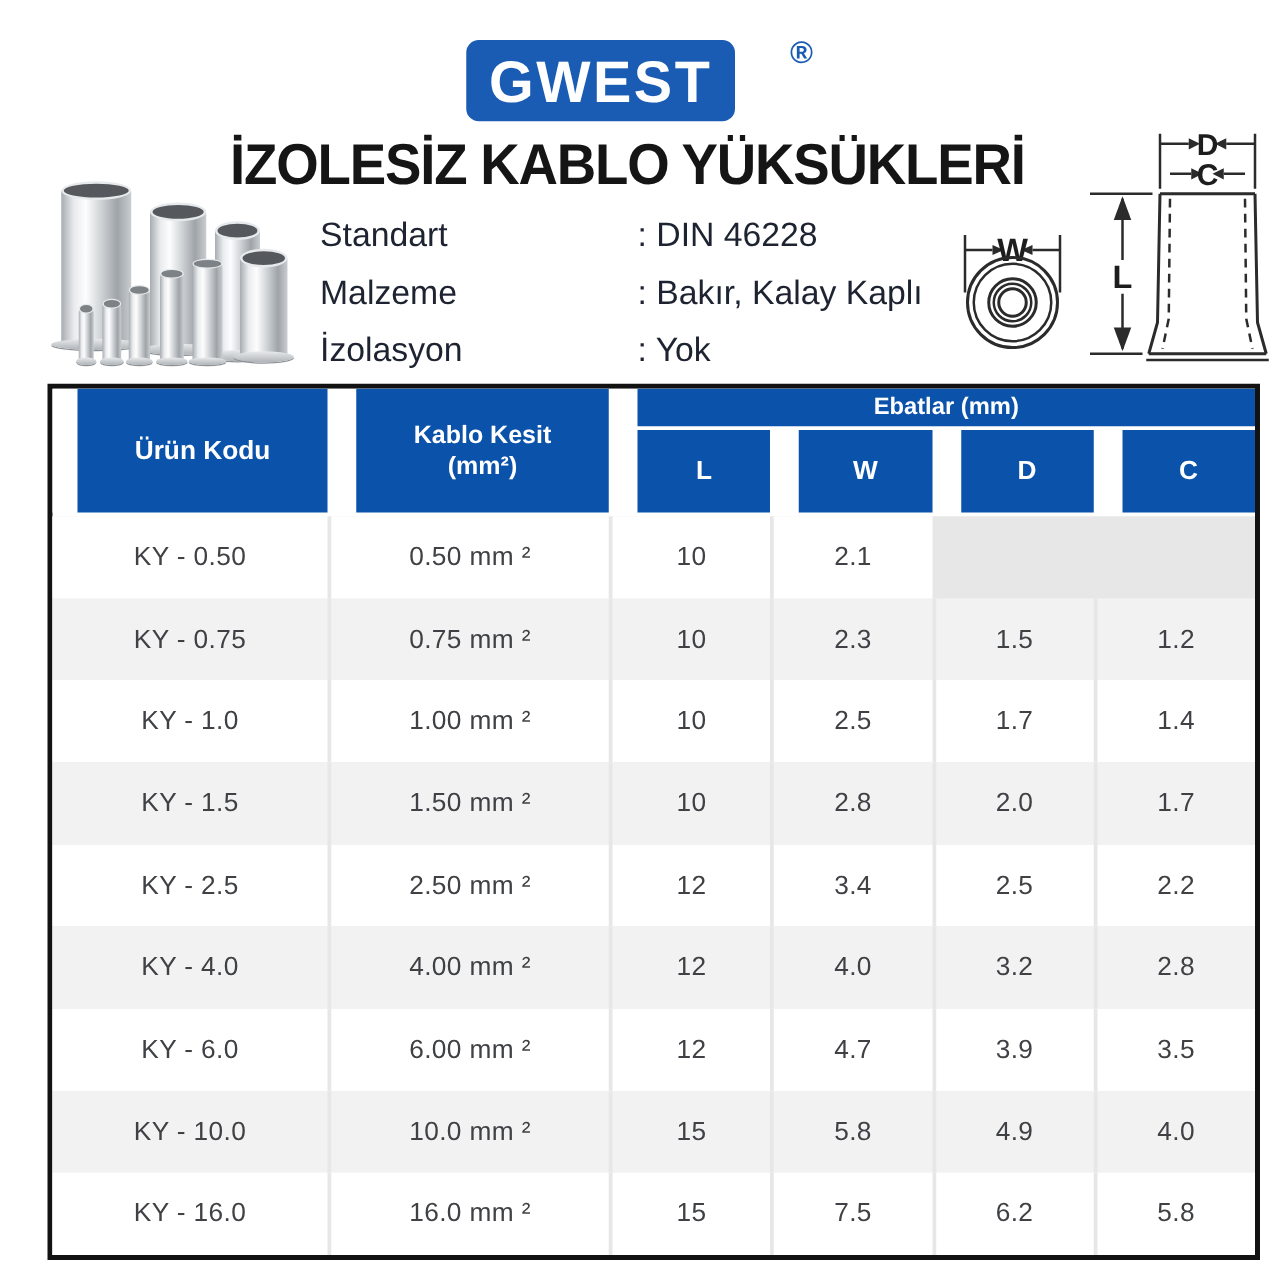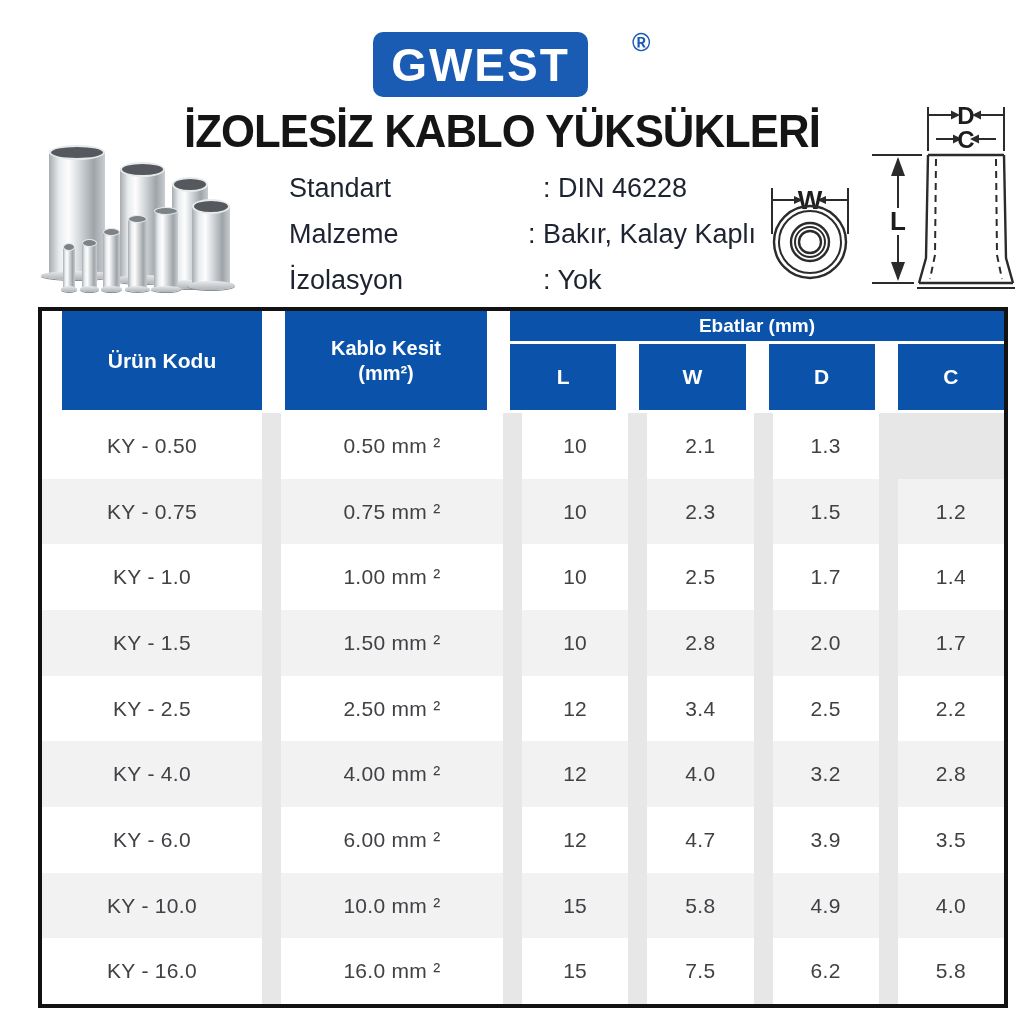--- a/index.html
+++ b/index.html
@@ -37,21 +37,21 @@
   .f4{left:177px;top:64px;width:38px;height:84px;z-index:2;}
   .f5{left:48px;top:106px;width:12px;height:44px;}
   .f6{left:67px;top:102px;width:15px;height:48px;}
   .f7{left:88px;top:91px;width:17px;height:59px;}
   .f8{left:113px;top:78px;width:19px;height:72px;}
   .f9{left:139px;top:70px;width:24px;height:80px;}
 
   
   .specs { position:absolute; left:256px; top:165px; width:500px; }
   .spec-row { display:flex; height:46px; align-items:center; font-size:27px; color:#1d2330; }
-  .spec-label { width:254px;margin-left:33px; }
+  .spec-label { width:254px; }
   .spec-value { white-space:nowrap; }
 
   
   .w-diagram { position:absolute; left:758px; top:156px; }
   .side-diagram { position:absolute; left:870px; top:93px; }
   .dg-line { stroke:#2b2b2b; stroke-width:2.4; fill:none; }
   .dg-thin { stroke:#2b2b2b; stroke-width:2; fill:none; }
   .dg-dash { stroke:#2b2b2b; stroke-width:2; fill:none; stroke-dasharray:7 5; }
   .dg-fill { fill:#2b2b2b; }
   .dg-text { font-family:"Liberation Sans",sans-serif; font-weight:bold; fill:#1d1d1d; }
@@ -62,21 +62,21 @@
   .thead { height:99px; margin-bottom:3px; display:grid;
     grid-template-columns:220px 222px 1fr 1fr 1fr 1fr; grid-template-rows:30px 1fr;
     column-gap:3px; row-gap:3px; background:#fff; }
   .th { background:#0b52aa; color:#fff; display:flex; align-items:center; justify-content:center;
     font-weight:bold; font-size:21px; text-align:center;margin-left:20px; }
   .th-urun { grid-row:1/3; grid-column:1; }
   .th-kesit { grid-row:1/3; grid-column:2; font-size:20px; white-space:pre-line; line-height:1.25; }
   .th-ebatlar { grid-column:3/7; font-size:19px; }
   .tbody { flex:1; display:flex; flex-direction:column; }
   .trow { flex:1; display:grid; grid-template-columns:220px 222px 1fr 1fr 1fr 1fr;
-    column-gap:19px; background:#e7e7e7; }
+    column-gap:3px; background:#e7e7e7; }
   .td { background:#fff; display:flex; align-items:center; justify-content:center;
     font-size:21px; color:#3f4144; letter-spacing:0.3px; }
   .trow.alt .td { background:#f2f2f3; }
 </style>
 </head>
 <body>
 
 <div class="page">
 
   <div class="logo-box">
@@ -171,21 +171,20 @@
       <div class="th">W</div>
       <div class="th">D</div>
       <div class="th">C</div>
     </div>
     <div class="tbody">
         <div class="trow">
           <div class="td">KY - 0.50</div>
           <div class="td">0.50 mm ²</div>
           <div class="td">10</div>
           <div class="td">2.1</div>
-          <div class="td">1.3</div>
         </div>
         <div class="trow alt">
           <div class="td">KY - 0.75</div>
           <div class="td">0.75 mm ²</div>
           <div class="td">10</div>
           <div class="td">2.3</div>
           <div class="td">1.5</div>
           <div class="td">1.2</div>
         </div>
         <div class="trow">

